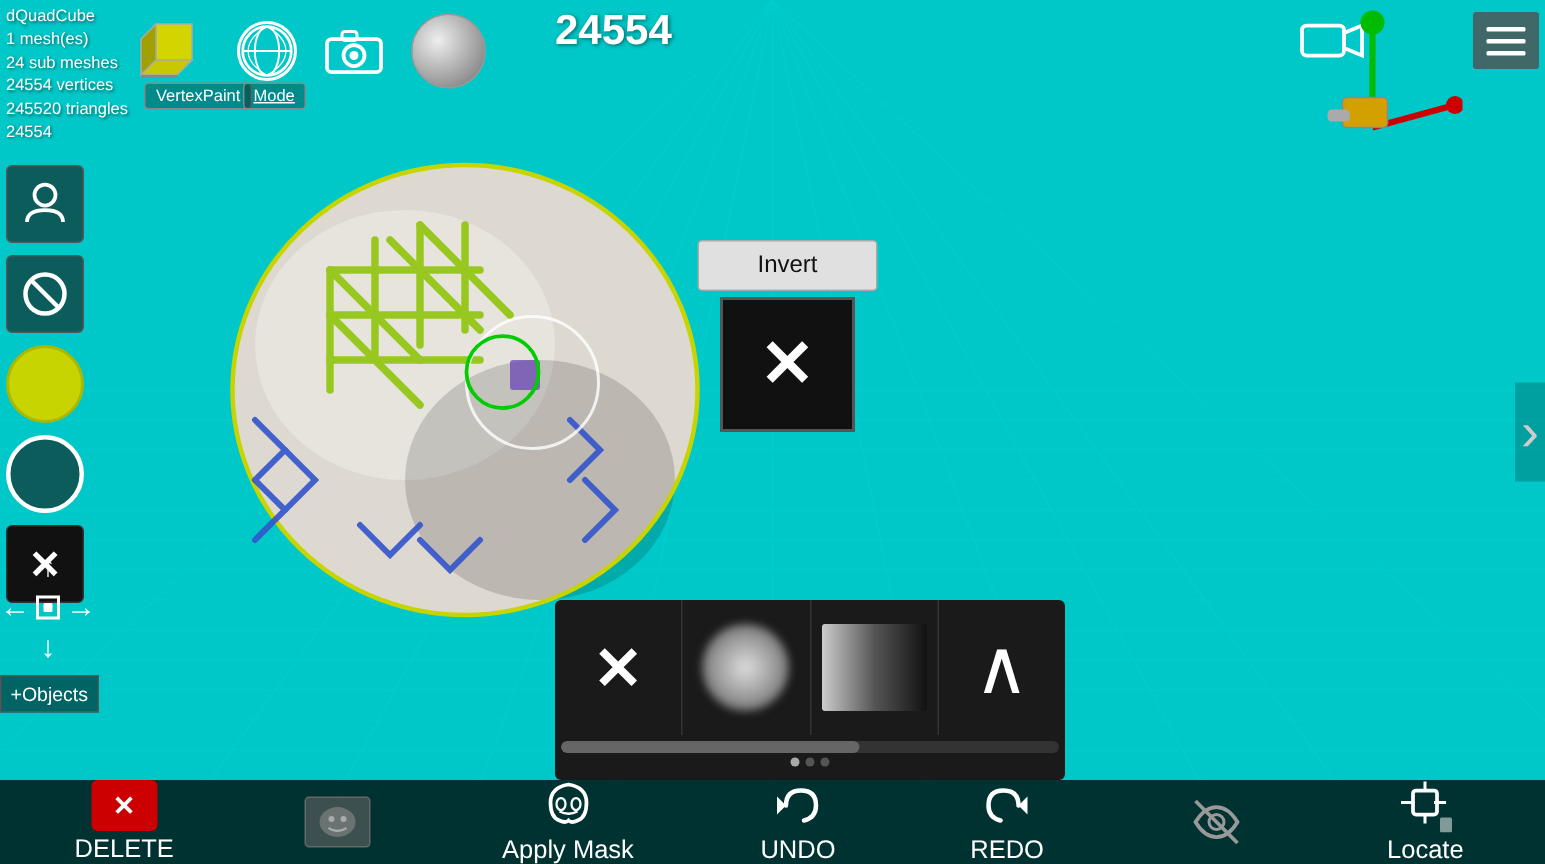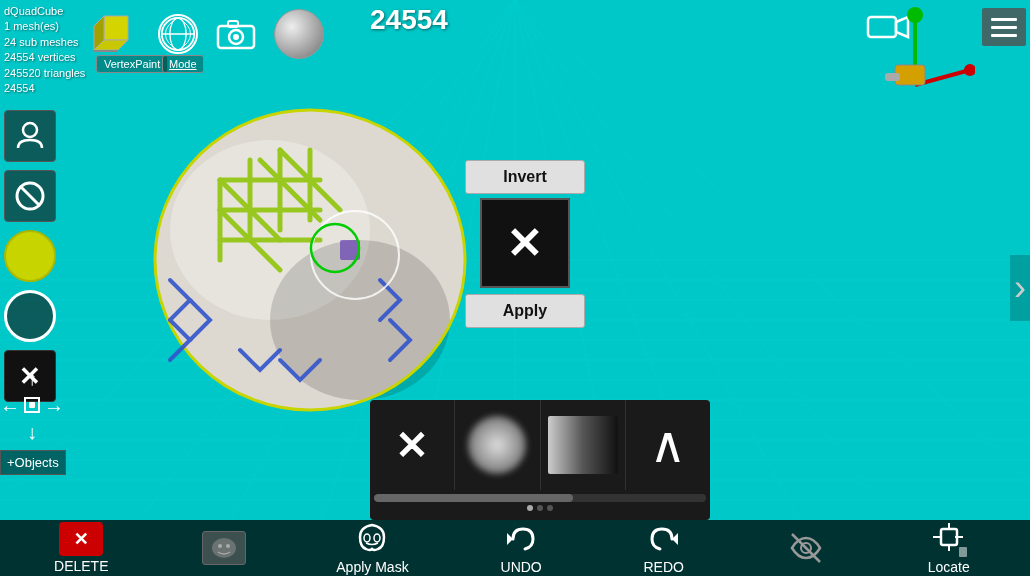--- a/index.html
+++ b/index.html
@@ -200,21 +200,21 @@
       align-items: center;
       gap: 4px;
     }
     .invert-btn {
       width: 120px;
       height: 34px;
       background: #e0e0e0;
       border: 1px solid #aaa;
       border-radius: 3px;
       font-size: 16px;
-      font-weight: bold;
+      font-weight: normal;
       cursor: pointer;
       display: flex;
       align-items: center;
       justify-content: center;
       color: #111;
     }
     .invert-preview {
       width: 90px;
       height: 90px;
       background: #111;
@@ -349,21 +349,21 @@
       width: 36px;
       height: 36px;
       display: flex;
       align-items: center;
       justify-content: center;
       font-size: 26px;
       color: #fff;
     }
     .toolbar-label {
       color: #fff;
-      font-size: 14px;
+      font-size: 17px;
       text-align: right;
     }
 
     
     .move-arrows {
       position: absolute;
       top: 370px;
       left: 6px;
       width: 52px;
       height: 70px;
@@ -614,21 +614,20 @@
 
     <circle cx="195" cy="148" r="24" fill="none" stroke="#00cc00" stroke-width="2.5"></circle>
   </svg>
 </div>
 
 <div class="invert-panel">
   <button class="invert-btn">Invert</button>
   <div class="invert-preview">
     <span class="invert-x">✕</span>
   </div>
-  <button class="apply-btn">Apply</button>
 </div>
 
 <div class="brush-panel">
   <div class="brush-panel-inner">
 
     <div class="brush-option">
       <span class="brush-x">✕</span>
     </div>
 
     <div class="brush-option">

